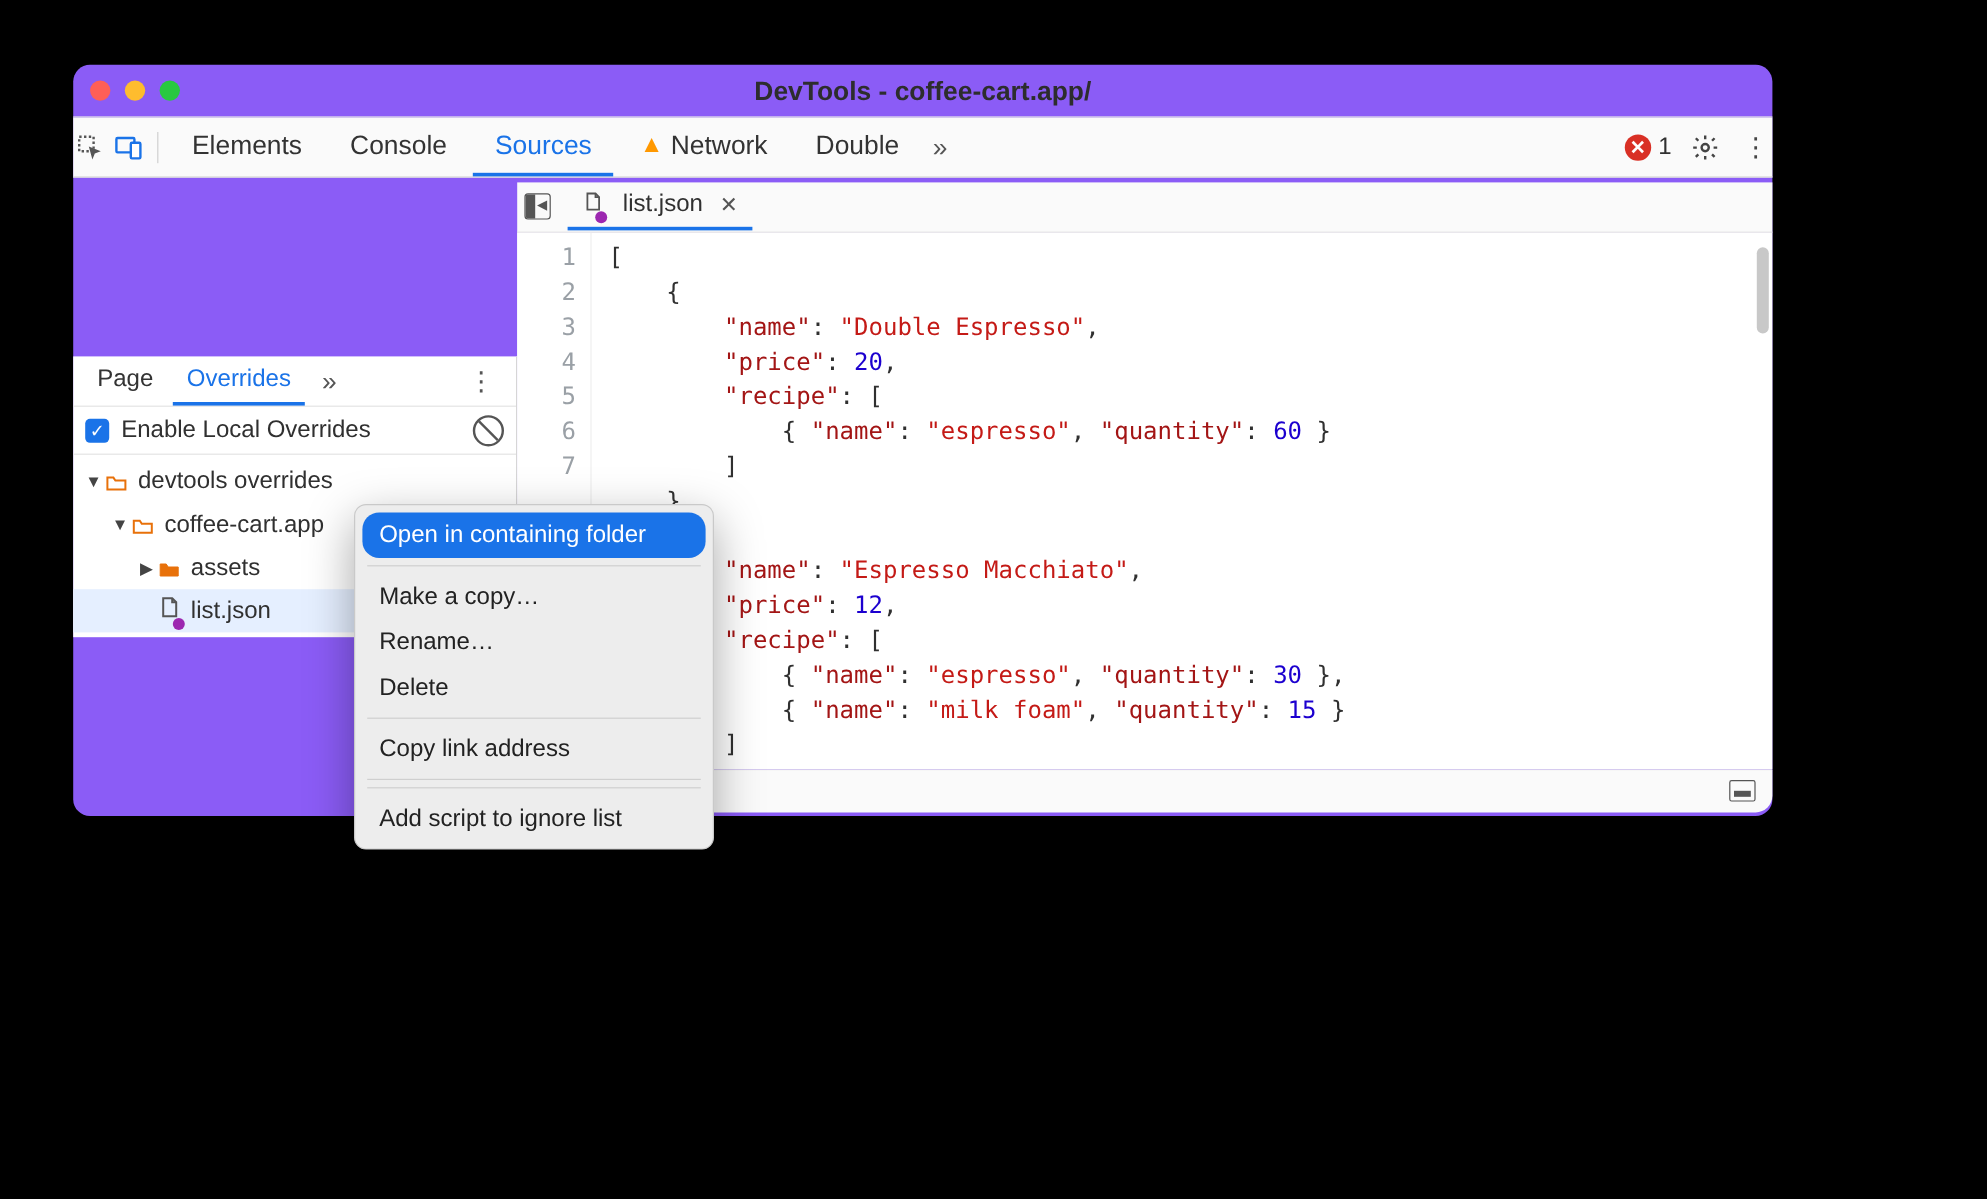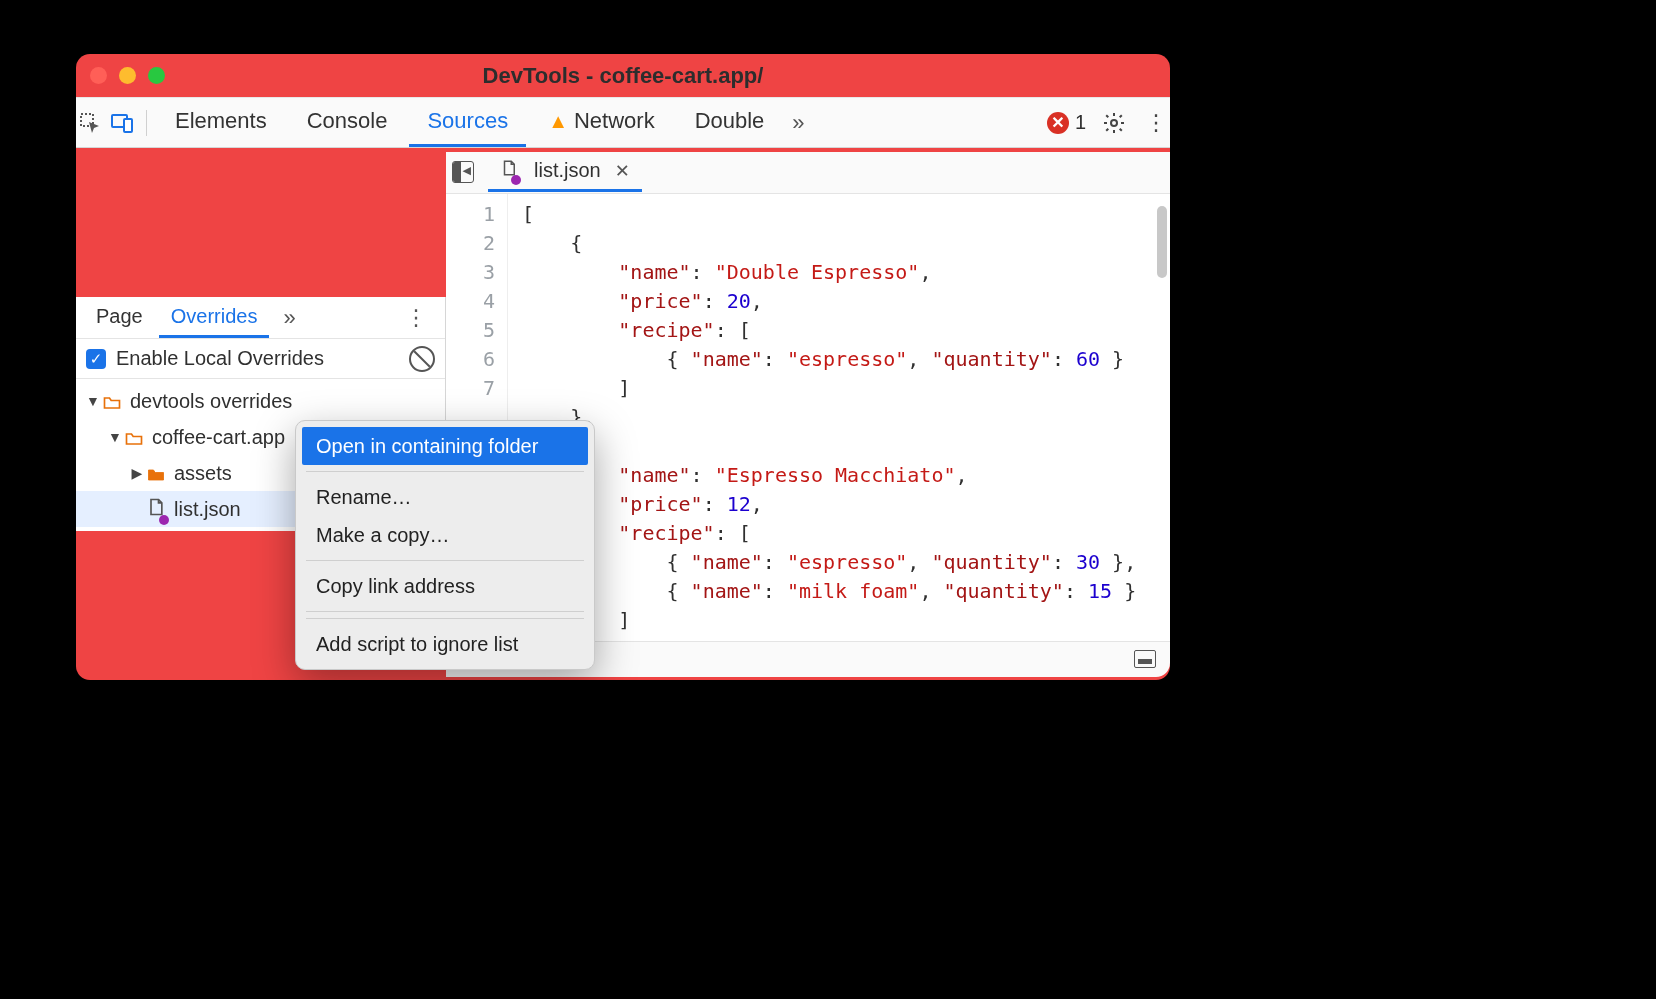--- a/index.html
+++ b/index.html
@@ -7,25 +7,25 @@
     background: #000;
     width: 1656px;
     height: 999px;
     font-family: -apple-system, BlinkMacSystemFont, "Segoe UI", Helvetica, Arial, sans-serif;
     font-size: 20px;
     color: #303030;
     position: relative;
   }
   .window {
     position: absolute;
-    left: 76px;
+    left: 61px;
     top: 54px;
-    width: 1094px;
+    width: 1416px;
     height: 626px;
-    background: #ef4444;
+    background: #8b5cf6;
     border-radius: 14px;
     box-shadow: 0 16px 50px rgba(0,0,0,0.55);
     overflow: visible;
     display: flex;
     flex-direction: column;
   }
   
   .titlebar {
     height: 44px;
     display: flex;
@@ -180,21 +180,21 @@
     left: 295px; top: 420px;
     width: 300px;
     background:#ededed;
     border:1px solid #c9c9c9;
     border-radius:10px;
     box-shadow: 0 14px 40px rgba(0,0,0,0.35);
     padding:6px;
     z-index:50;
   }
   .menu-item {
-    height:38px; display:flex; align-items:center; padding:0 14px; border-radius:2px;
+    height:38px; display:flex; align-items:center; padding:0 14px; border-radius:14px;
     font-size:20px; color:#222; cursor:pointer;
   }
   .menu-item.highlight { background:#1a73e8; color:#fff; }
   .menu-sep { height:1px; background:#cfcfcf; margin:6px 4px; }
   .scrollbox { position:relative; }
 </style>
 </head>
 <body>
 
 <div class="window">
@@ -339,20 +339,21 @@
         <span class="drawer"></span>
       </div>
     </div>
 
   </div>
 </div>
 
 <div class="context-menu">
   <div class="menu-item highlight">Open in containing folder</div>
   <div class="menu-sep"></div>
+  <div class="menu-item">Make a copy…</div>
   <div class="menu-item">Rename…</div>
-  <div class="menu-item">Make a copy…</div>
+  <div class="menu-item">Delete</div>
   <div class="menu-sep"></div>
   <div class="menu-item">Copy link address</div>
   <div class="menu-sep"></div>
   <div class="menu-sep"></div>
   <div class="menu-item">Add script to ignore list</div>
 </div>
 
 </body></html>

